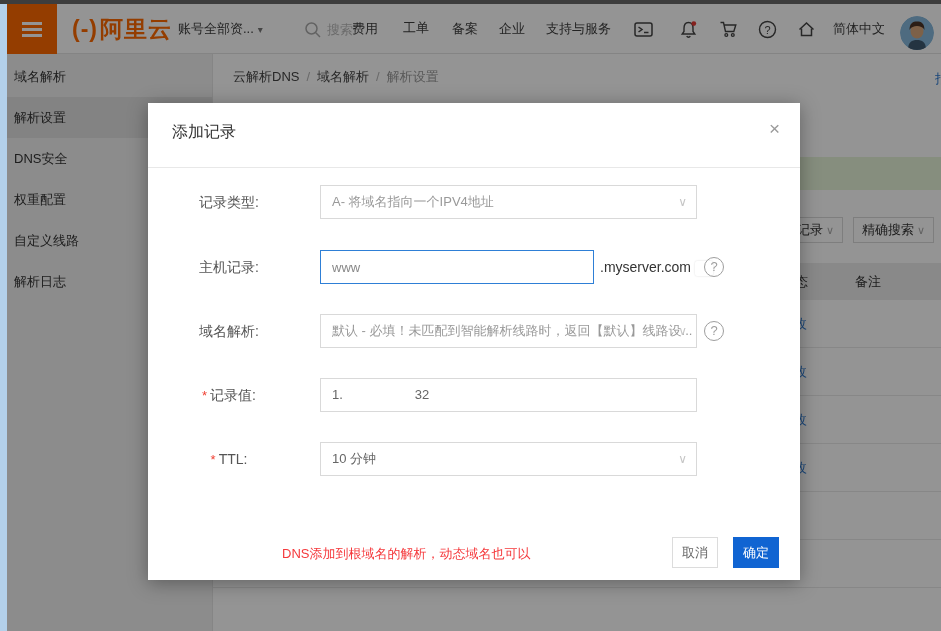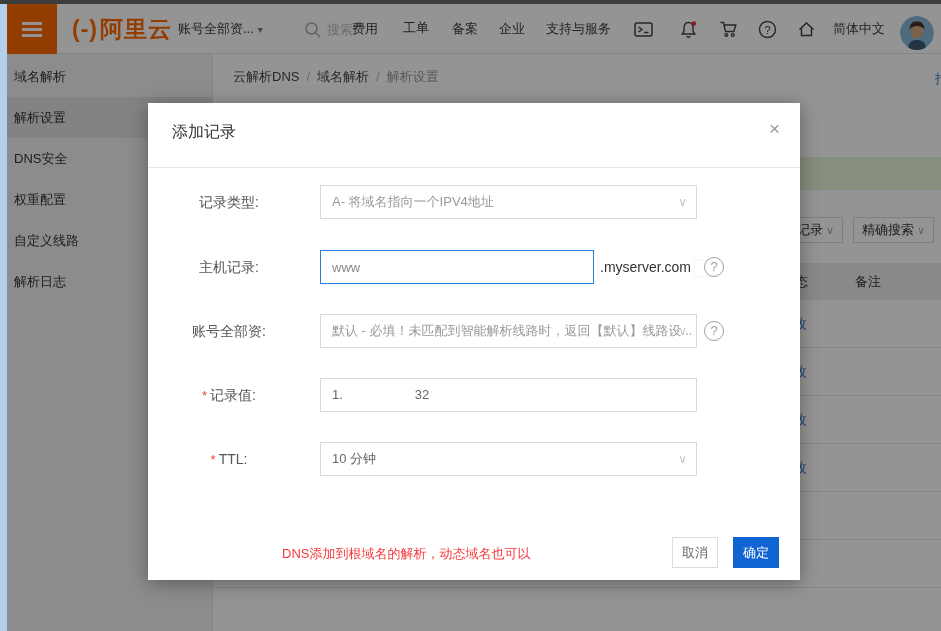--- a/index.html
+++ b/index.html
@@ -229,21 +229,21 @@
   <div class="frow r1">
     <div class="flabel">主机记录:</div>
     <div class="fctrl">
       <input class="input-host" value="www" style="">
     </div>
     <div class="suffix"><span>.myserver.com</span><span class="redact-chip"></span></div>
     <div class="help">?</div>
   </div>
 
   <div class="frow r2">
-    <div class="flabel">账号全部资:</div>
+    <div class="flabel">域名解析:</div>
     <div class="fctrl">
       <div class="select">
         <span>默认 - 必填！未匹配到智能解析线路时，返回【默认】线路设...</span>
         <span class="chev">∨</span>
       </div>
     </div>
     <div class="help">?</div>
   </div>
 
   <div class="frow r3">

